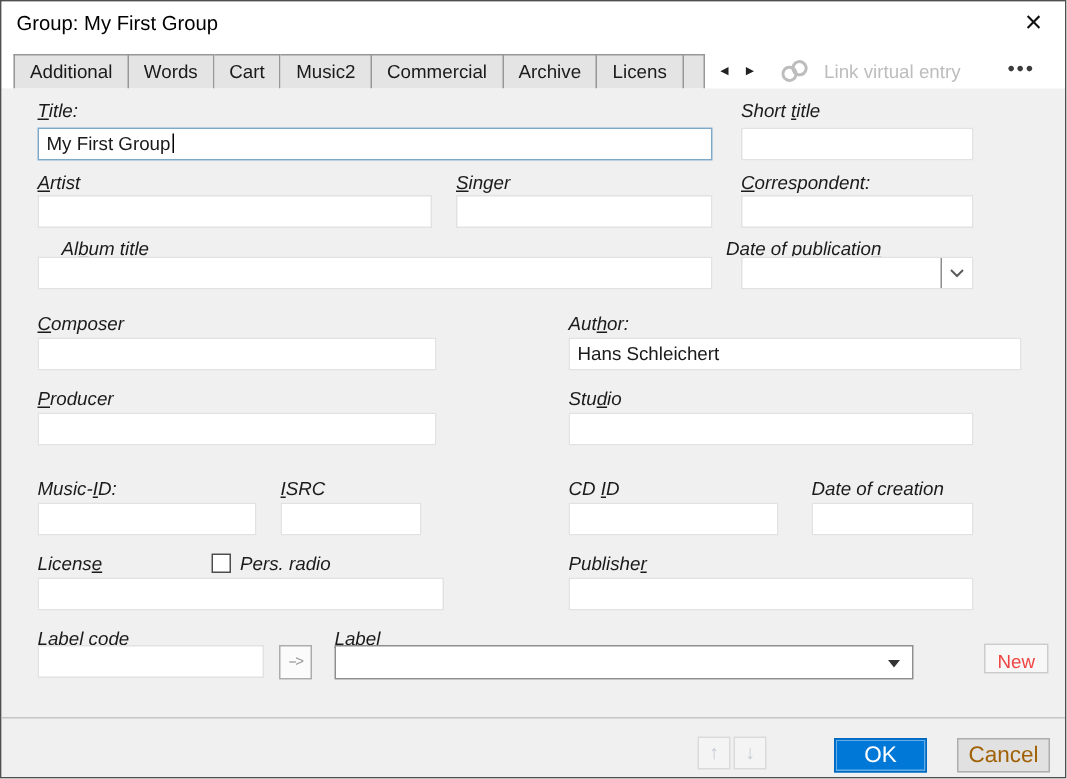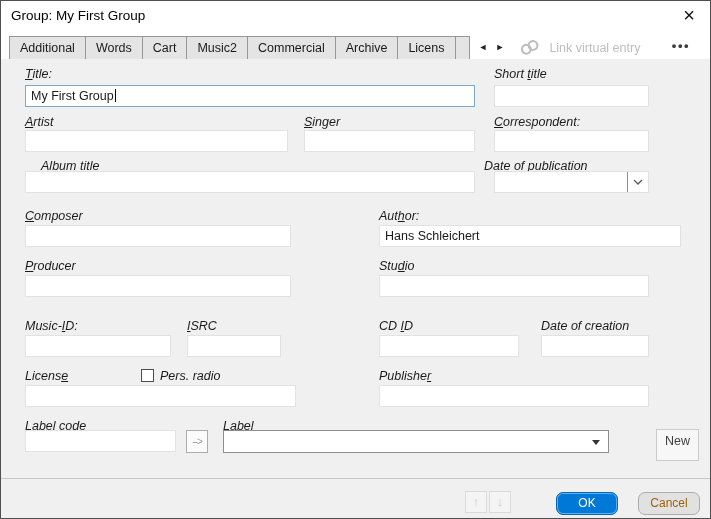--- a/index.html
+++ b/index.html
@@ -36,27 +36,27 @@
   .field.focus{border-color:#7fa8c7;}
   .caret{display:inline-block;width:1px;height:13px;background:#000;vertical-align:-2px;margin-left:1px;}
   .dd-btn{position:absolute;right:-1px;top:-1px;width:22px;height:22px;background:#fff;
           border:1px solid #8e8e8e;display:flex;align-items:center;justify-content:center;}
   .combo{position:absolute;height:23px;background:#fff;border:1px solid #8e8e8e;}
   .combo .arrow{position:absolute;right:8px;top:9px;width:0;height:0;
                 border-left:4px solid transparent;border-right:4px solid transparent;border-top:5px solid #333;}
   .checkbox{position:absolute;width:13px;height:13px;background:#fff;border:1px solid #4d4d4d;}
   .btn-transfer{position:absolute;width:22px;height:23px;background:#fbfbfb;border:1px solid #acacac;
                 color:#9a9a9a;font-size:10px;text-align:center;line-height:21px;letter-spacing:-1px;}
-  .btn-new{position:absolute;width:43px;height:32px;background:#f7f7f7;border:1px solid #cccccc;
-           color:#404040;font-size:12.5px;text-align:center;line-height:22px;}
+  .btn-new{position:absolute;width:43px;height:20px;background:#f7f7f7;border:1px solid #cccccc;
+           color:#ef4444;font-size:12.5px;text-align:center;line-height:22px;}
   
   .footer{position:absolute;left:0;top:477px;width:709px;height:40px;background:#f0f0f0;border-top:1px solid #c6c6c6;}
   .updown{position:absolute;width:22px;height:22px;top:12px;background:#f4f4f4;border:1px solid #dadada;
           color:#c7ccd4;font-size:13px;text-align:center;line-height:20px;}
-  .btn{position:absolute;top:13px;width:62px;height:23px;font-size:12px;text-align:center;line-height:21px;border-radius:7px;}
+  .btn{position:absolute;top:13px;width:62px;height:23px;font-size:15px;text-align:center;line-height:21px;}
   .btn.primary{background:#0078d7;border:1px solid #0069bd;color:#fff;box-shadow:inset 0 0 0 1px rgba(255,255,255,.4);}
   .btn.plain{background:#e1e1e1;border:1px solid #adadad;color:#a16207;}
 </style>
 </head>
 <body>
 
 <div class="dialog">
 
   <div class="titlebar">
     <span class="title">Group: My First Group</span>

